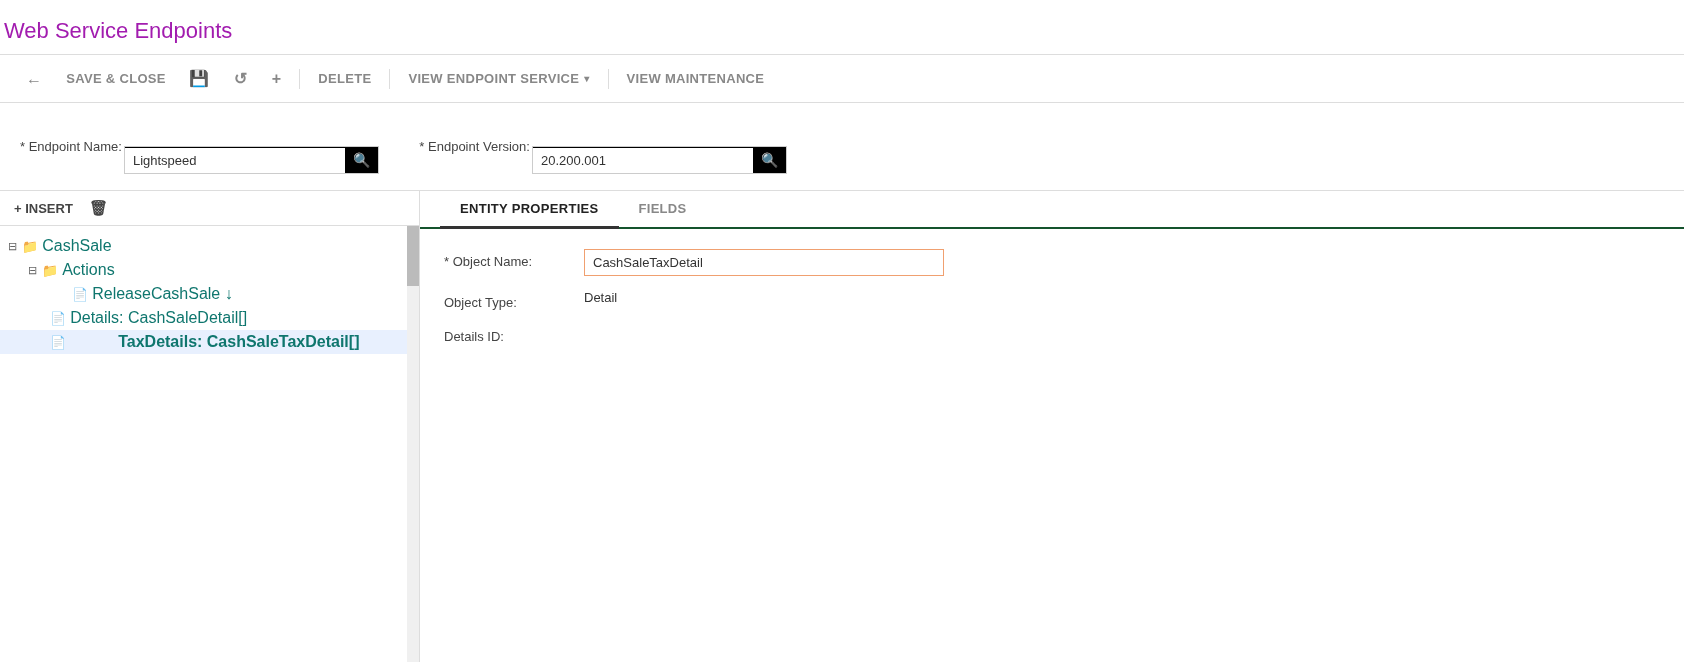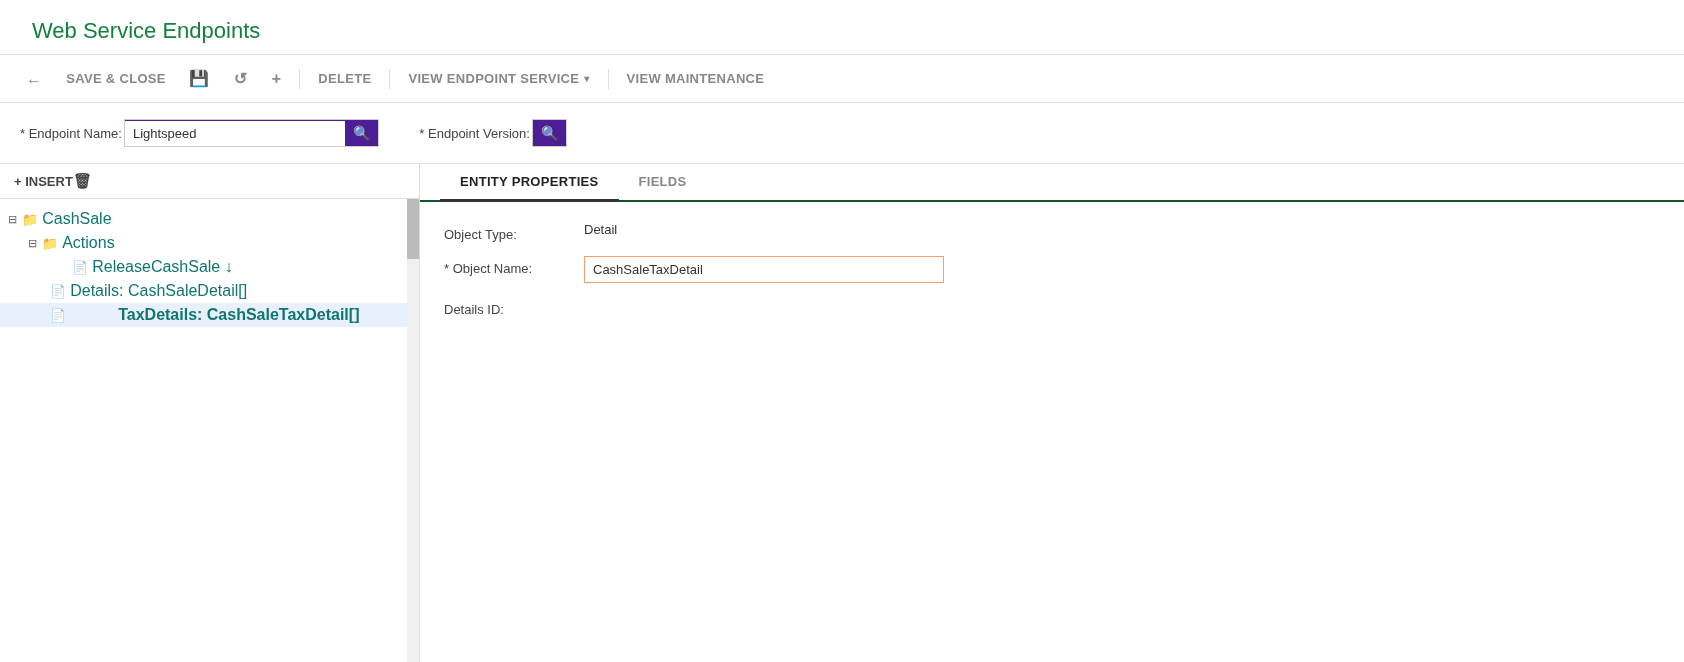--- a/index.html
+++ b/index.html
@@ -6,22 +6,22 @@
     body {
       font-family: Arial, sans-serif;
       background: #fff;
       color: #333;
       font-size: 14px;
     }
 
     .page-title {
       font-size: 22px;
       font-weight: 400;
-      padding: 18px 20px 10px 32px;
-      color: #15803d;
+      padding: 18px 20px 10px 4px;
+      color: #a21caf;
     }
 
     .toolbar {
       display: flex;
       align-items: center;
       padding: 8px 16px;
       border-top: 1px solid #ddd;
       border-bottom: 1px solid #ddd;
       background: #fff;
       gap: 4px;
@@ -83,21 +83,22 @@
     .form-label {
       font-size: 13px;
       color: #444;
       white-space: nowrap;
     }
 
     .form-input-wrapper {
       display: flex;
       align-items: center;
       border: 1px solid #ccc;
-      background: #4c1d95;
+      background: #000000;
+      margin-top: 27px;
     }
 
     .form-input {
       border: none;
       outline: none;
       padding: 5px 8px;
       font-size: 13px;
       color: #333;
       width: 220px;
     }
@@ -121,20 +122,21 @@
       border-right: 1px solid #ddd;
       display: flex;
       flex-direction: column;
     }
 
     .left-toolbar {
       display: flex;
       align-items: center;
       padding: 8px 14px;
       border-bottom: 1px solid #ddd;
+      gap: 16px;
     }
 
     .left-toolbar-btn {
       display: flex;
       align-items: center;
       gap: 5px;
       background: none;
       border: none;
       cursor: pointer;
       font-size: 13px;
@@ -320,20 +322,21 @@
   <div class="form-field">
     <label class="form-label">* Endpoint Name:</label>
     <div class="form-input-wrapper">
       <input class="form-input" type="text" value="Lightspeed" style="">
       <span class="form-input-icon">🔍</span>
     </div>
   </div>
   <div class="form-field">
     <label class="form-label">* Endpoint Version:</label>
     <div class="form-input-wrapper">
+      <input class="form-input" type="text" value="20.200.001" style="">
       <span class="form-input-icon">🔍</span>
     </div>
   </div>
 </div>
 
 <div class="main-content">
 
   <div class="left-panel">
     <div class="left-toolbar">
       <button class="left-toolbar-btn">
@@ -384,32 +387,32 @@
   <div class="right-panel">
 
     <div class="tabs-bar">
       <div class="tab active">ENTITY PROPERTIES</div>
       <div class="tab">FIELDS</div>
     </div>
 
     <div class="entity-form">
 
       <div class="entity-row">
-        <div class="entity-label">Object Type:</div>
-        <div class="entity-value">Detail</div>
-      </div>
-
-      <div class="entity-row">
         <div class="entity-label">* Object Name:</div>
         <div class="entity-input-wrapper">
           <input class="entity-input" type="text" value="CashSaleTaxDetail" style="">
         </div>
       </div>
 
       <div class="entity-row">
+        <div class="entity-label">Object Type:</div>
+        <div class="entity-value">Detail</div>
+      </div>
+
+      <div class="entity-row">
         <div class="entity-label">Details ID:</div>
         <div class="entity-value"></div>
       </div>
 
     </div>
   </div>
 
 </div>
 
 </body></html>

